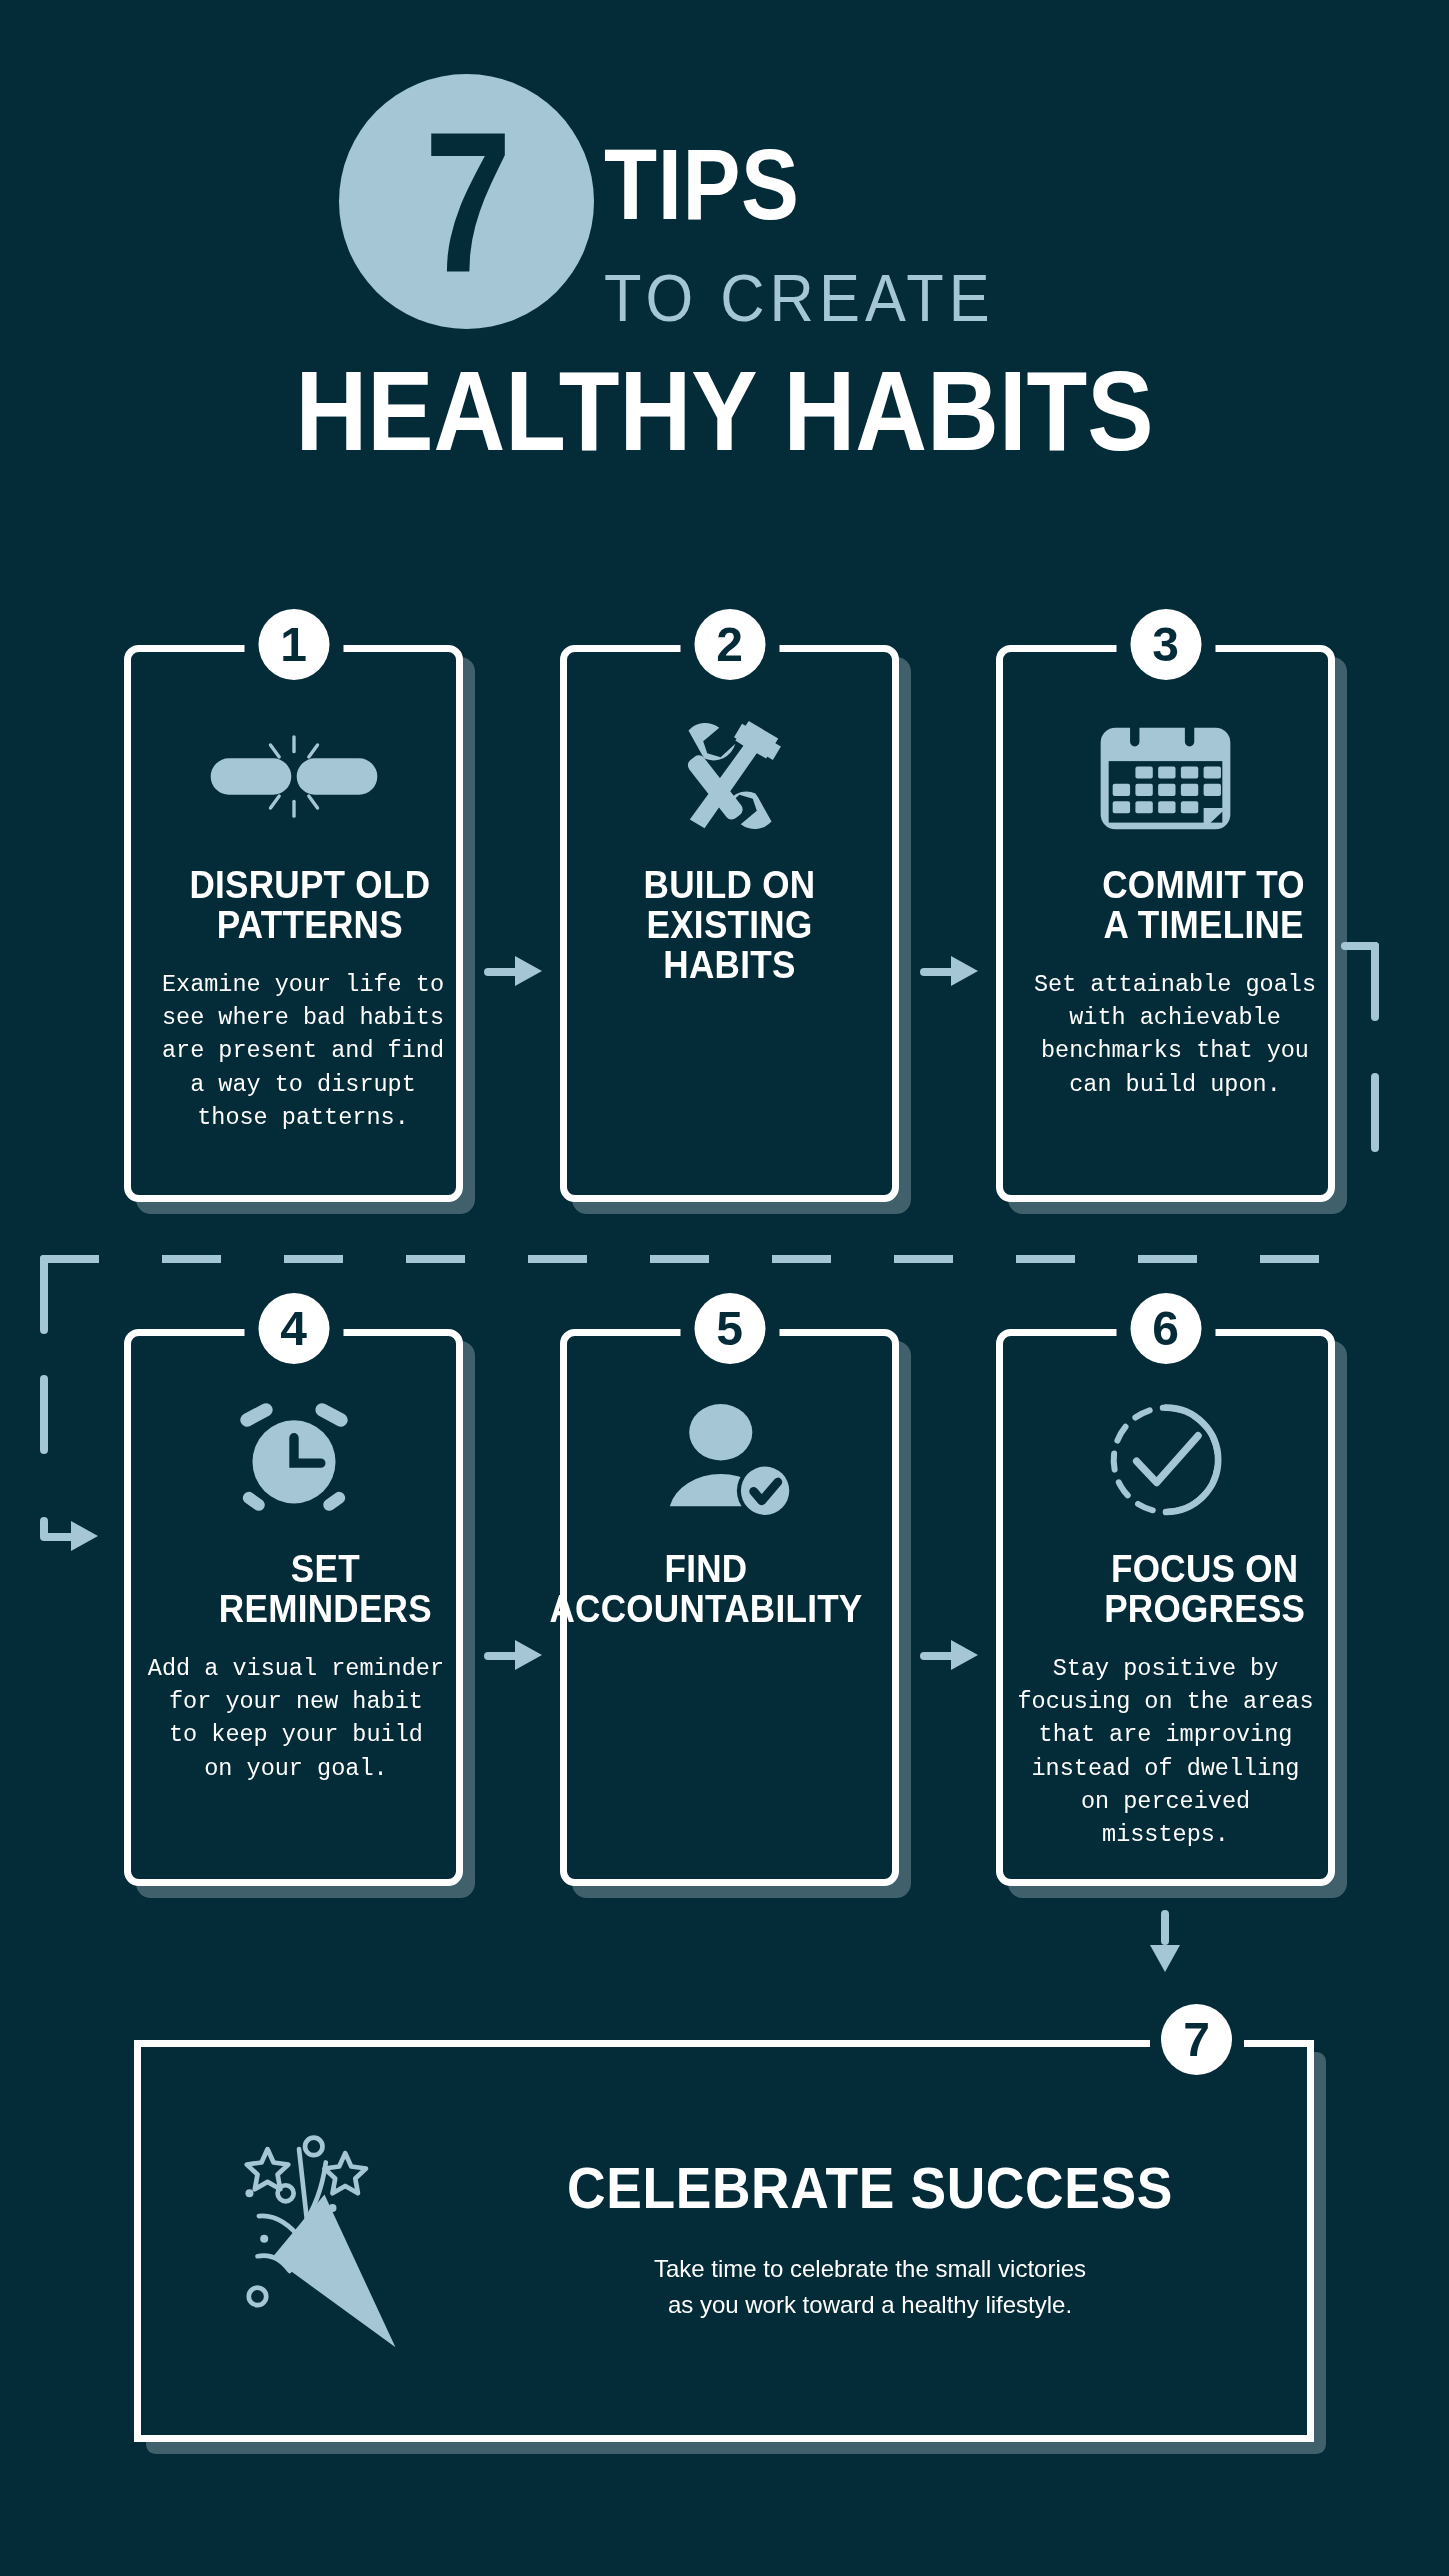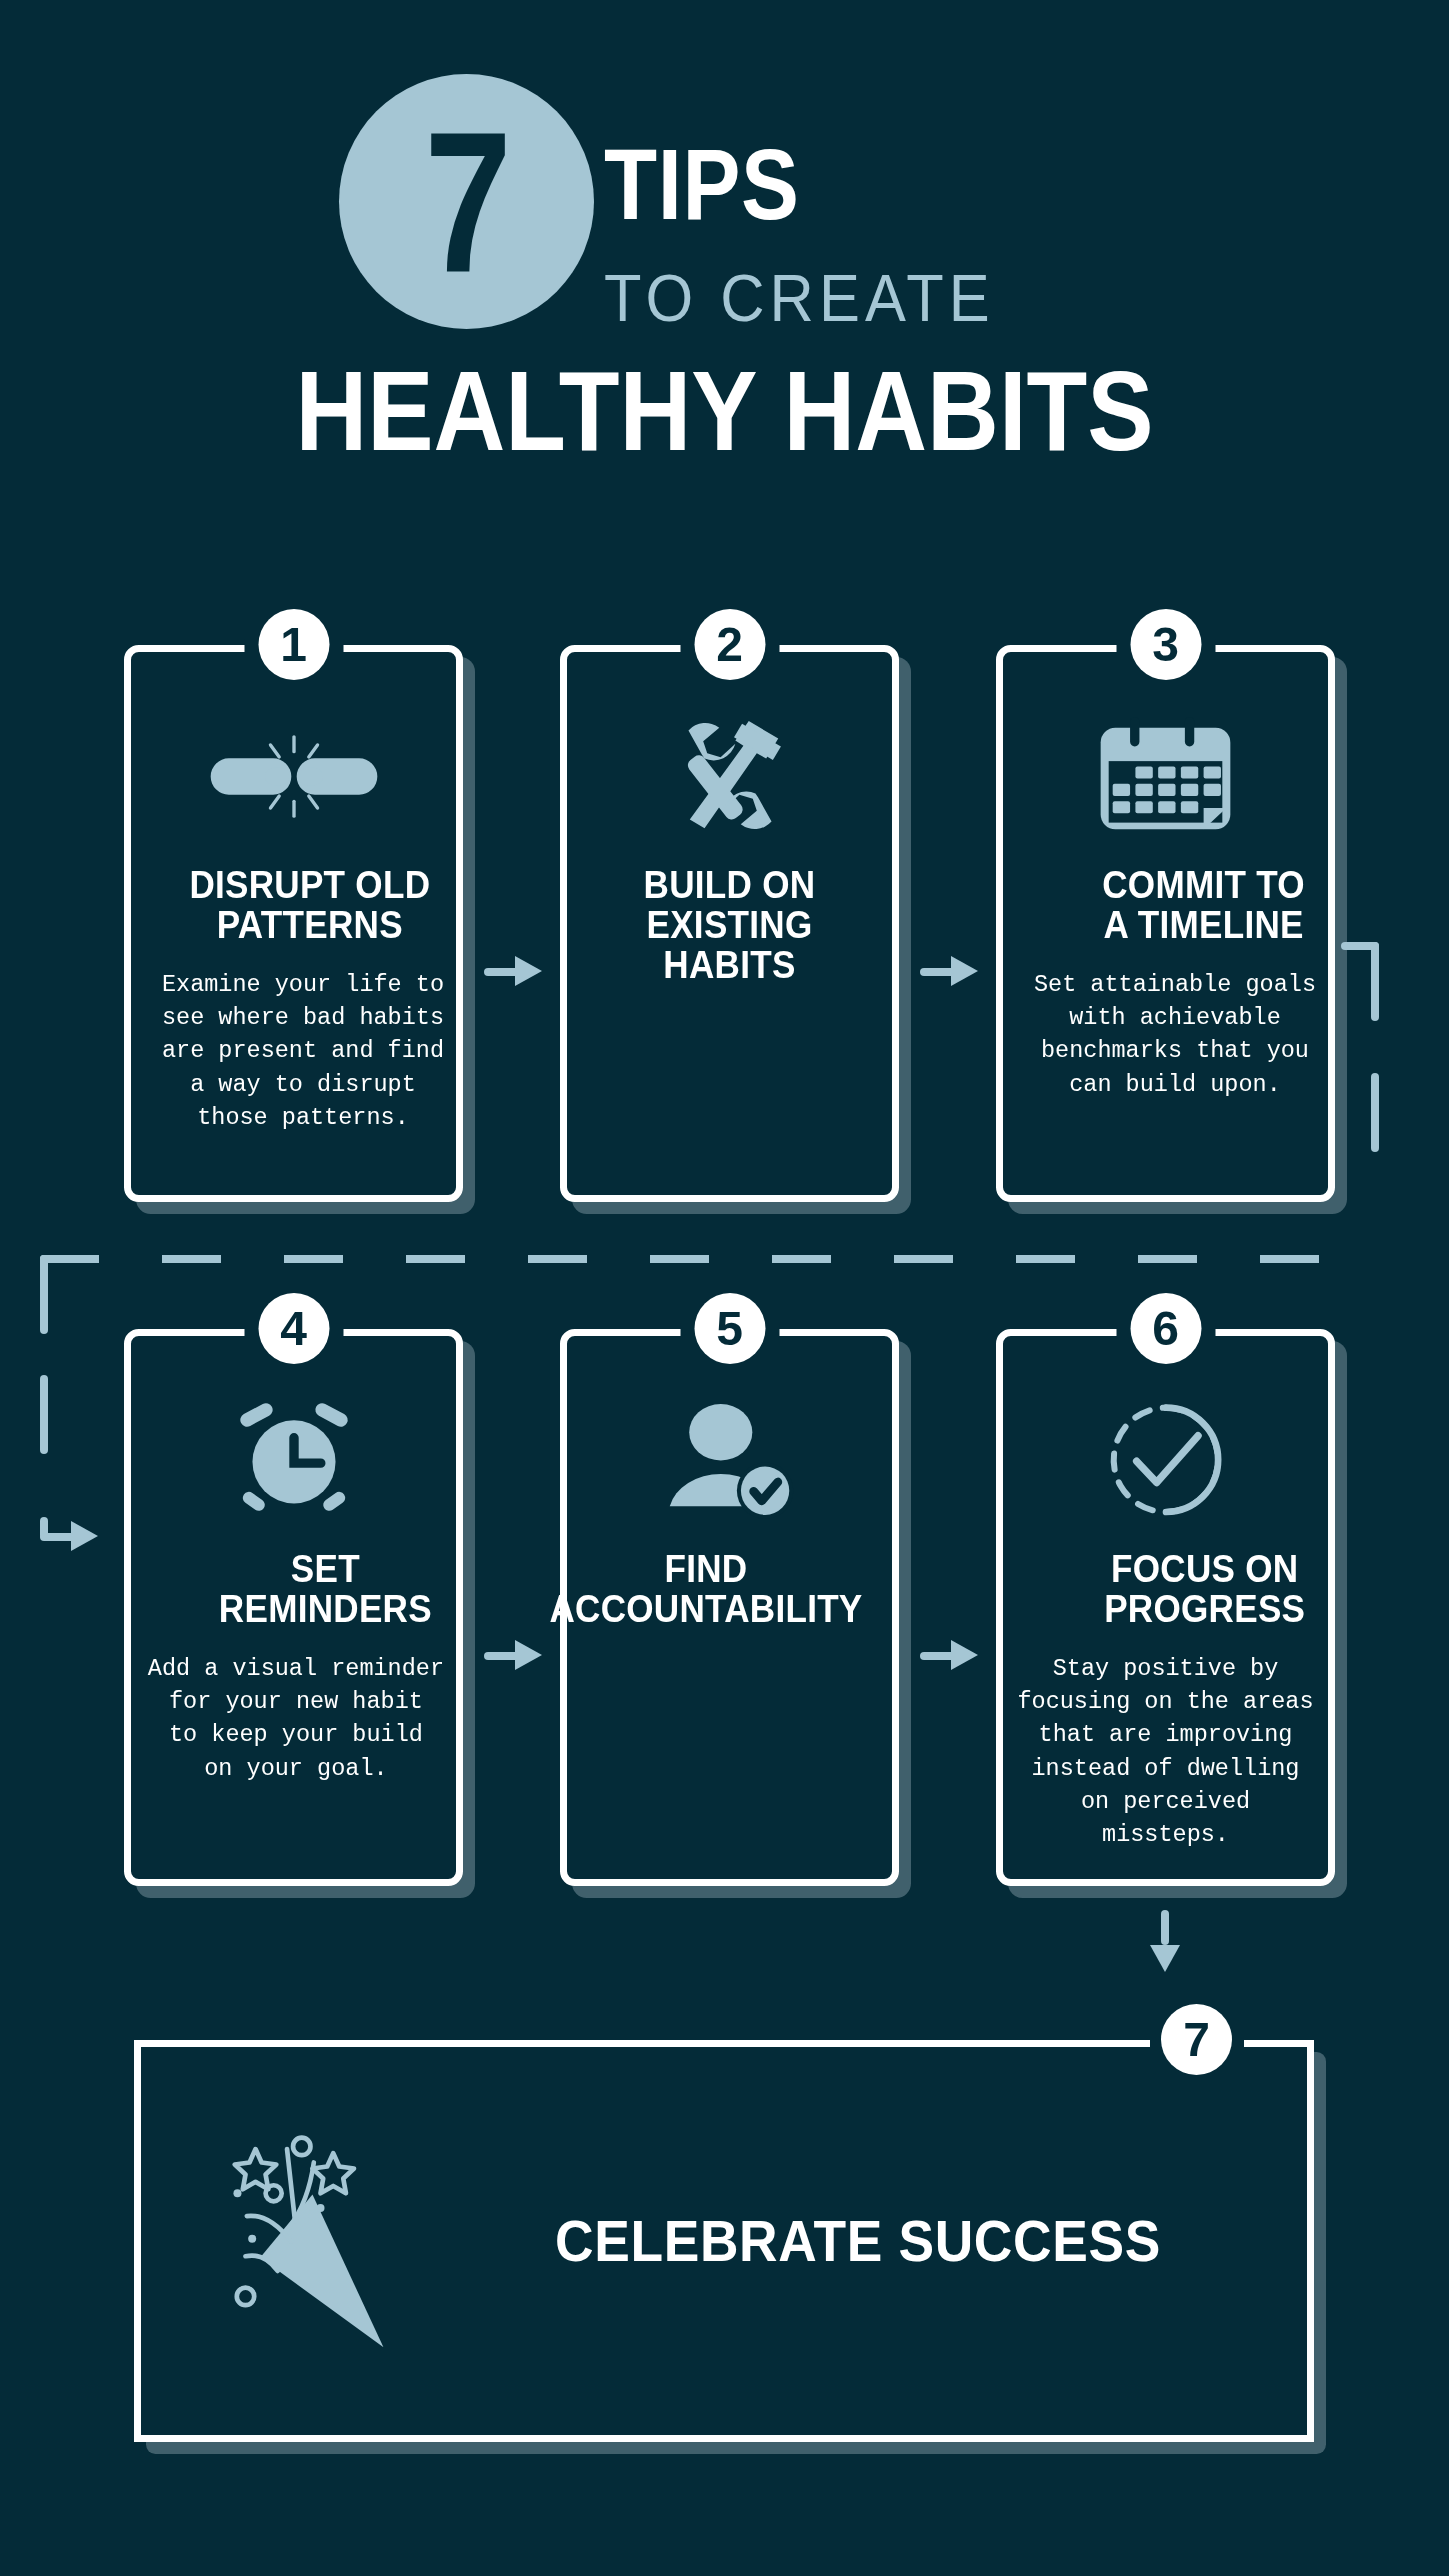--- a/index.html
+++ b/index.html
@@ -254,21 +254,21 @@
     color: #042B38;
     font-size: 48px;
     font-weight: 700;
     line-height: 71px;
     text-align: center;
     font-family: "Liberation Sans Narrow", "Liberation Sans", sans-serif;
     z-index: 6;
   }
   .big-inner {
     position: absolute;
-    left: 0; top: 0;
+    left: 12px; top: 0;
     width: 100%; height: 100%;
     display: flex;
     align-items: center;
     box-sizing: border-box;
     padding: 4px 40px;
   }
   .big-icon {
     width: 288px;
     flex: none;
     display: flex;
@@ -560,18 +560,20 @@
             <circle cx="168" cy="140" r="6"></circle>
           </g>
           <g fill="none" stroke="#A5C6D4" stroke-width="7" stroke-linejoin="round">
             <path d="M62 72 l9 -20 l9 20 l22 3 l-16 15 l4 22 l-19 -11 l-19 11 l4 -22 l-16 -15 z"></path>
             <path d="M178 78 l9 -20 l9 20 l22 3 l-16 15 l4 22 l-19 -11 l-19 11 l4 -22 l-16 -15 z"></path>
           </g>
         </svg>
       </div>
       <div class="big-text">
         <div class="big-title">CELEBRATE  SUCCESS</div>
+        <div class="big-desc">Take time to celebrate the small victories
+as you work toward a healthy lifestyle.</div>
       </div>
     </div>
   </div>
 
 </div>
 
 
 </body></html>

